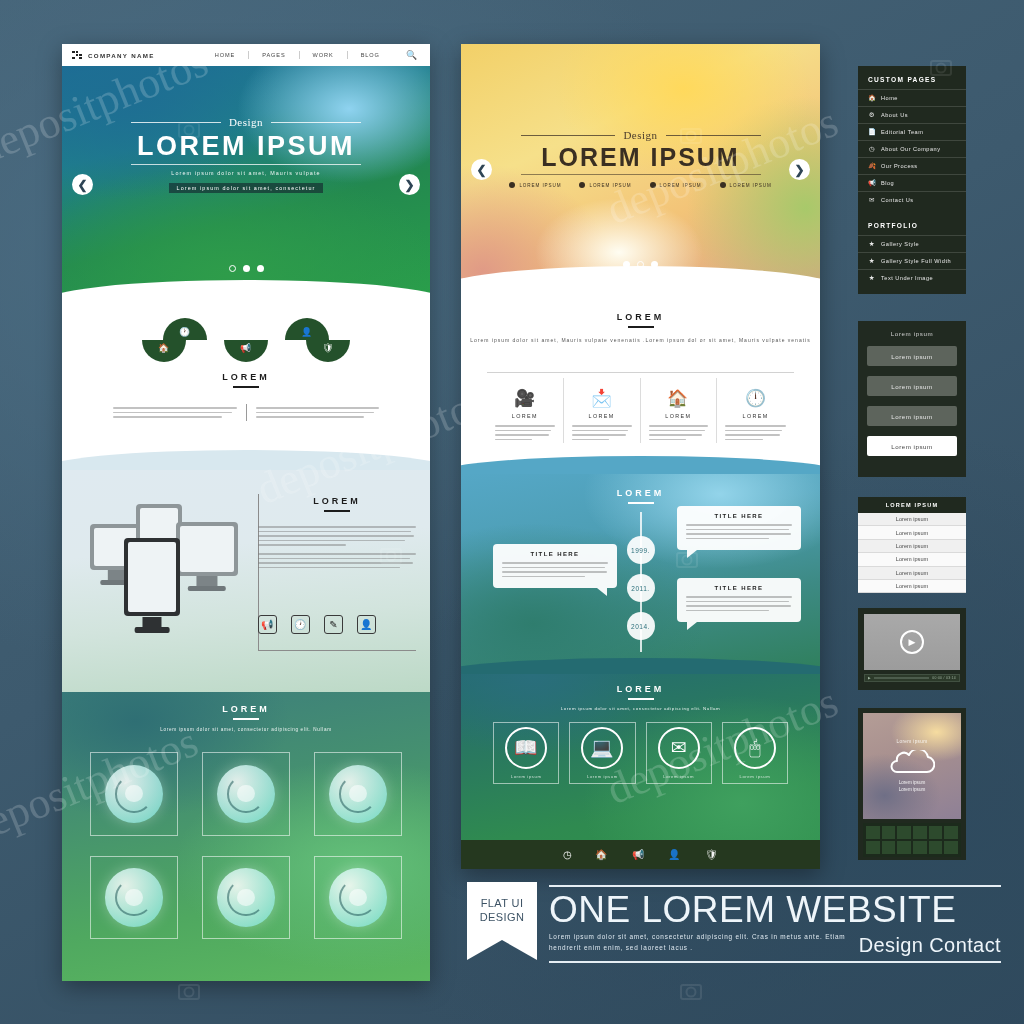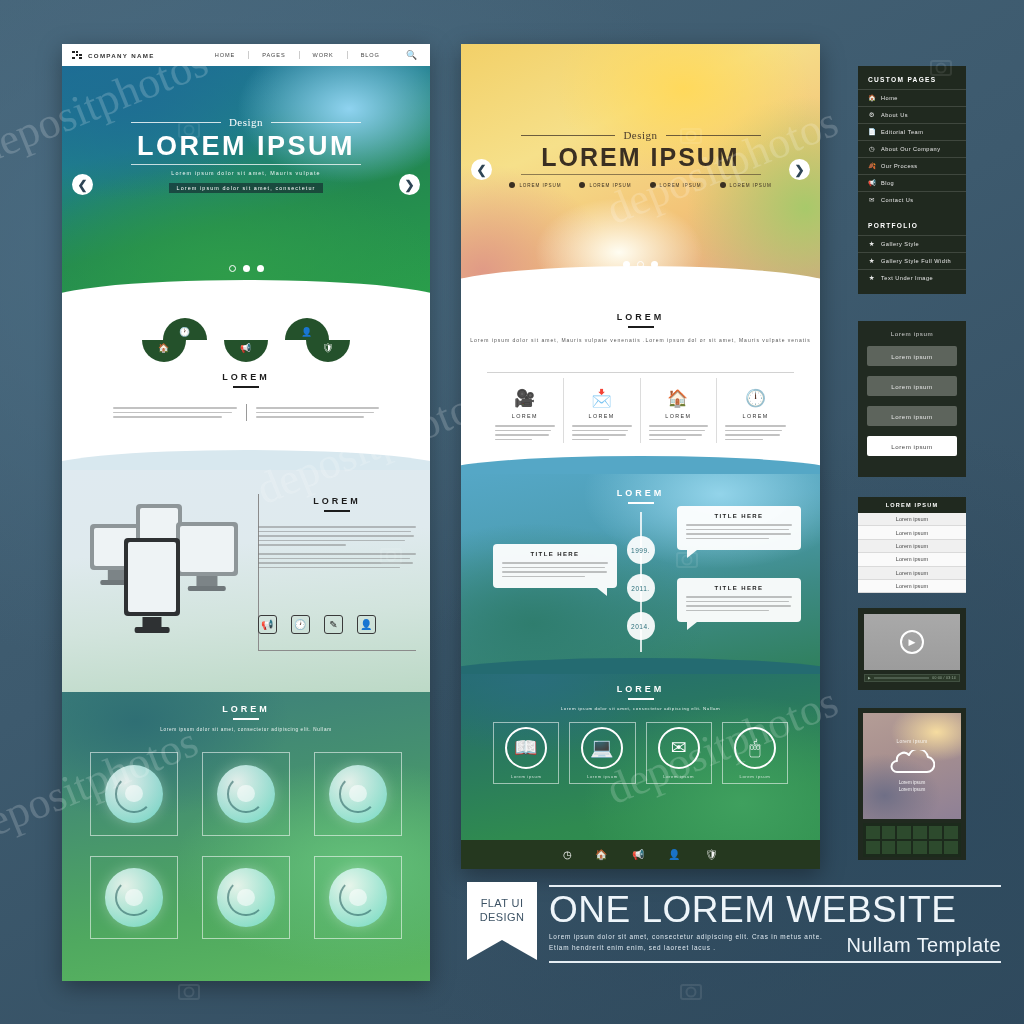--- a/index.html
+++ b/index.html
@@ -711,21 +711,21 @@
         <span>FLAT UI</span>
         <span>DESIGN</span>
       </div>
       <div class="notch"></div>
     </div>
     <div class="bantext">
       <div class="ban-rule"></div>
       <div class="ban-title">ONE LOREM WEBSITE</div>
       <div class="ban-bottom">
         <div class="ban-lorem">Lorem ipsum dolor sit amet, consectetur adipiscing elit. Cras in metus ante. Etiam  hendrerit enim enim, sed laoreet lacus .</div>
-        <div class="ban-sub">Nullam Template</div>
+        <div class="ban-sub">Design Contact</div>
       </div>
       <div class="ban-rule" style="margin-top:4px"></div>
     </div>
   </div>
 
   <div class="wm">
     <div class="wm-txt" style="left:-30px;top:80px;">depositphotos</div>
     <div class="wm-txt" style="left:250px;top:420px;">depositphotos</div>
     <div class="wm-txt" style="left:600px;top:140px;">depositphotos</div>
     <div class="wm-txt" style="left:600px;top:720px;">depositphotos</div>

